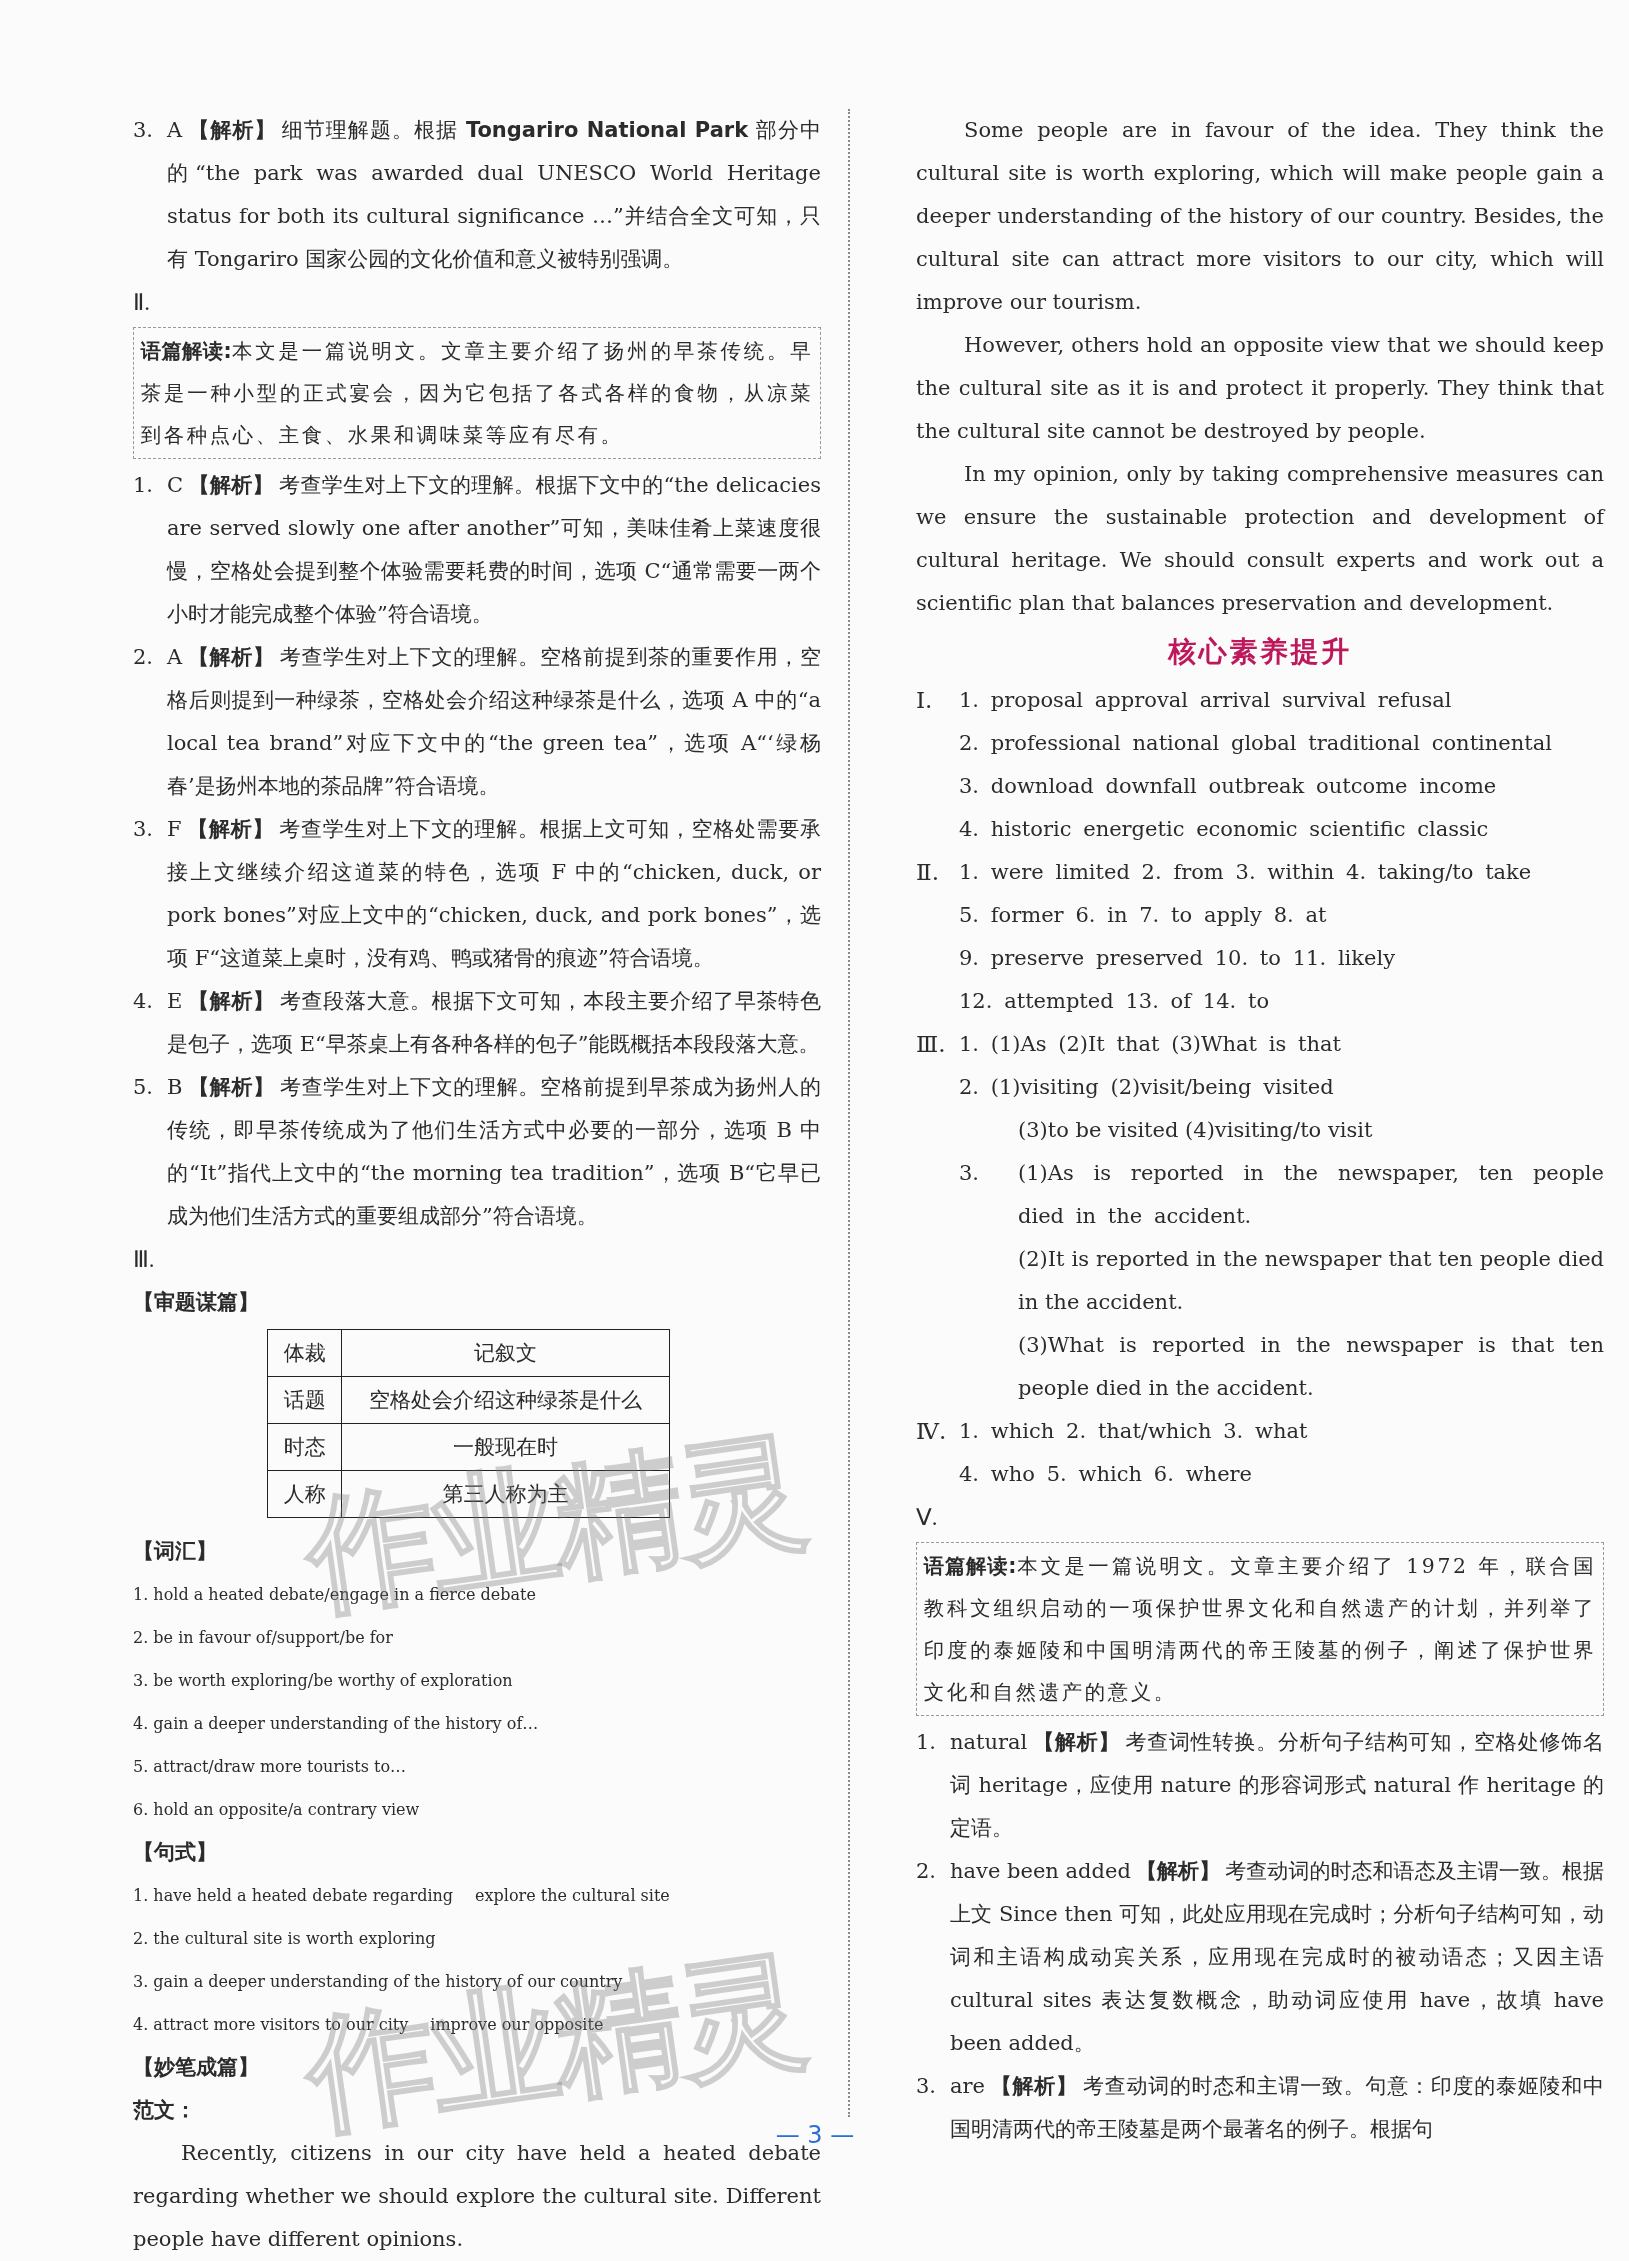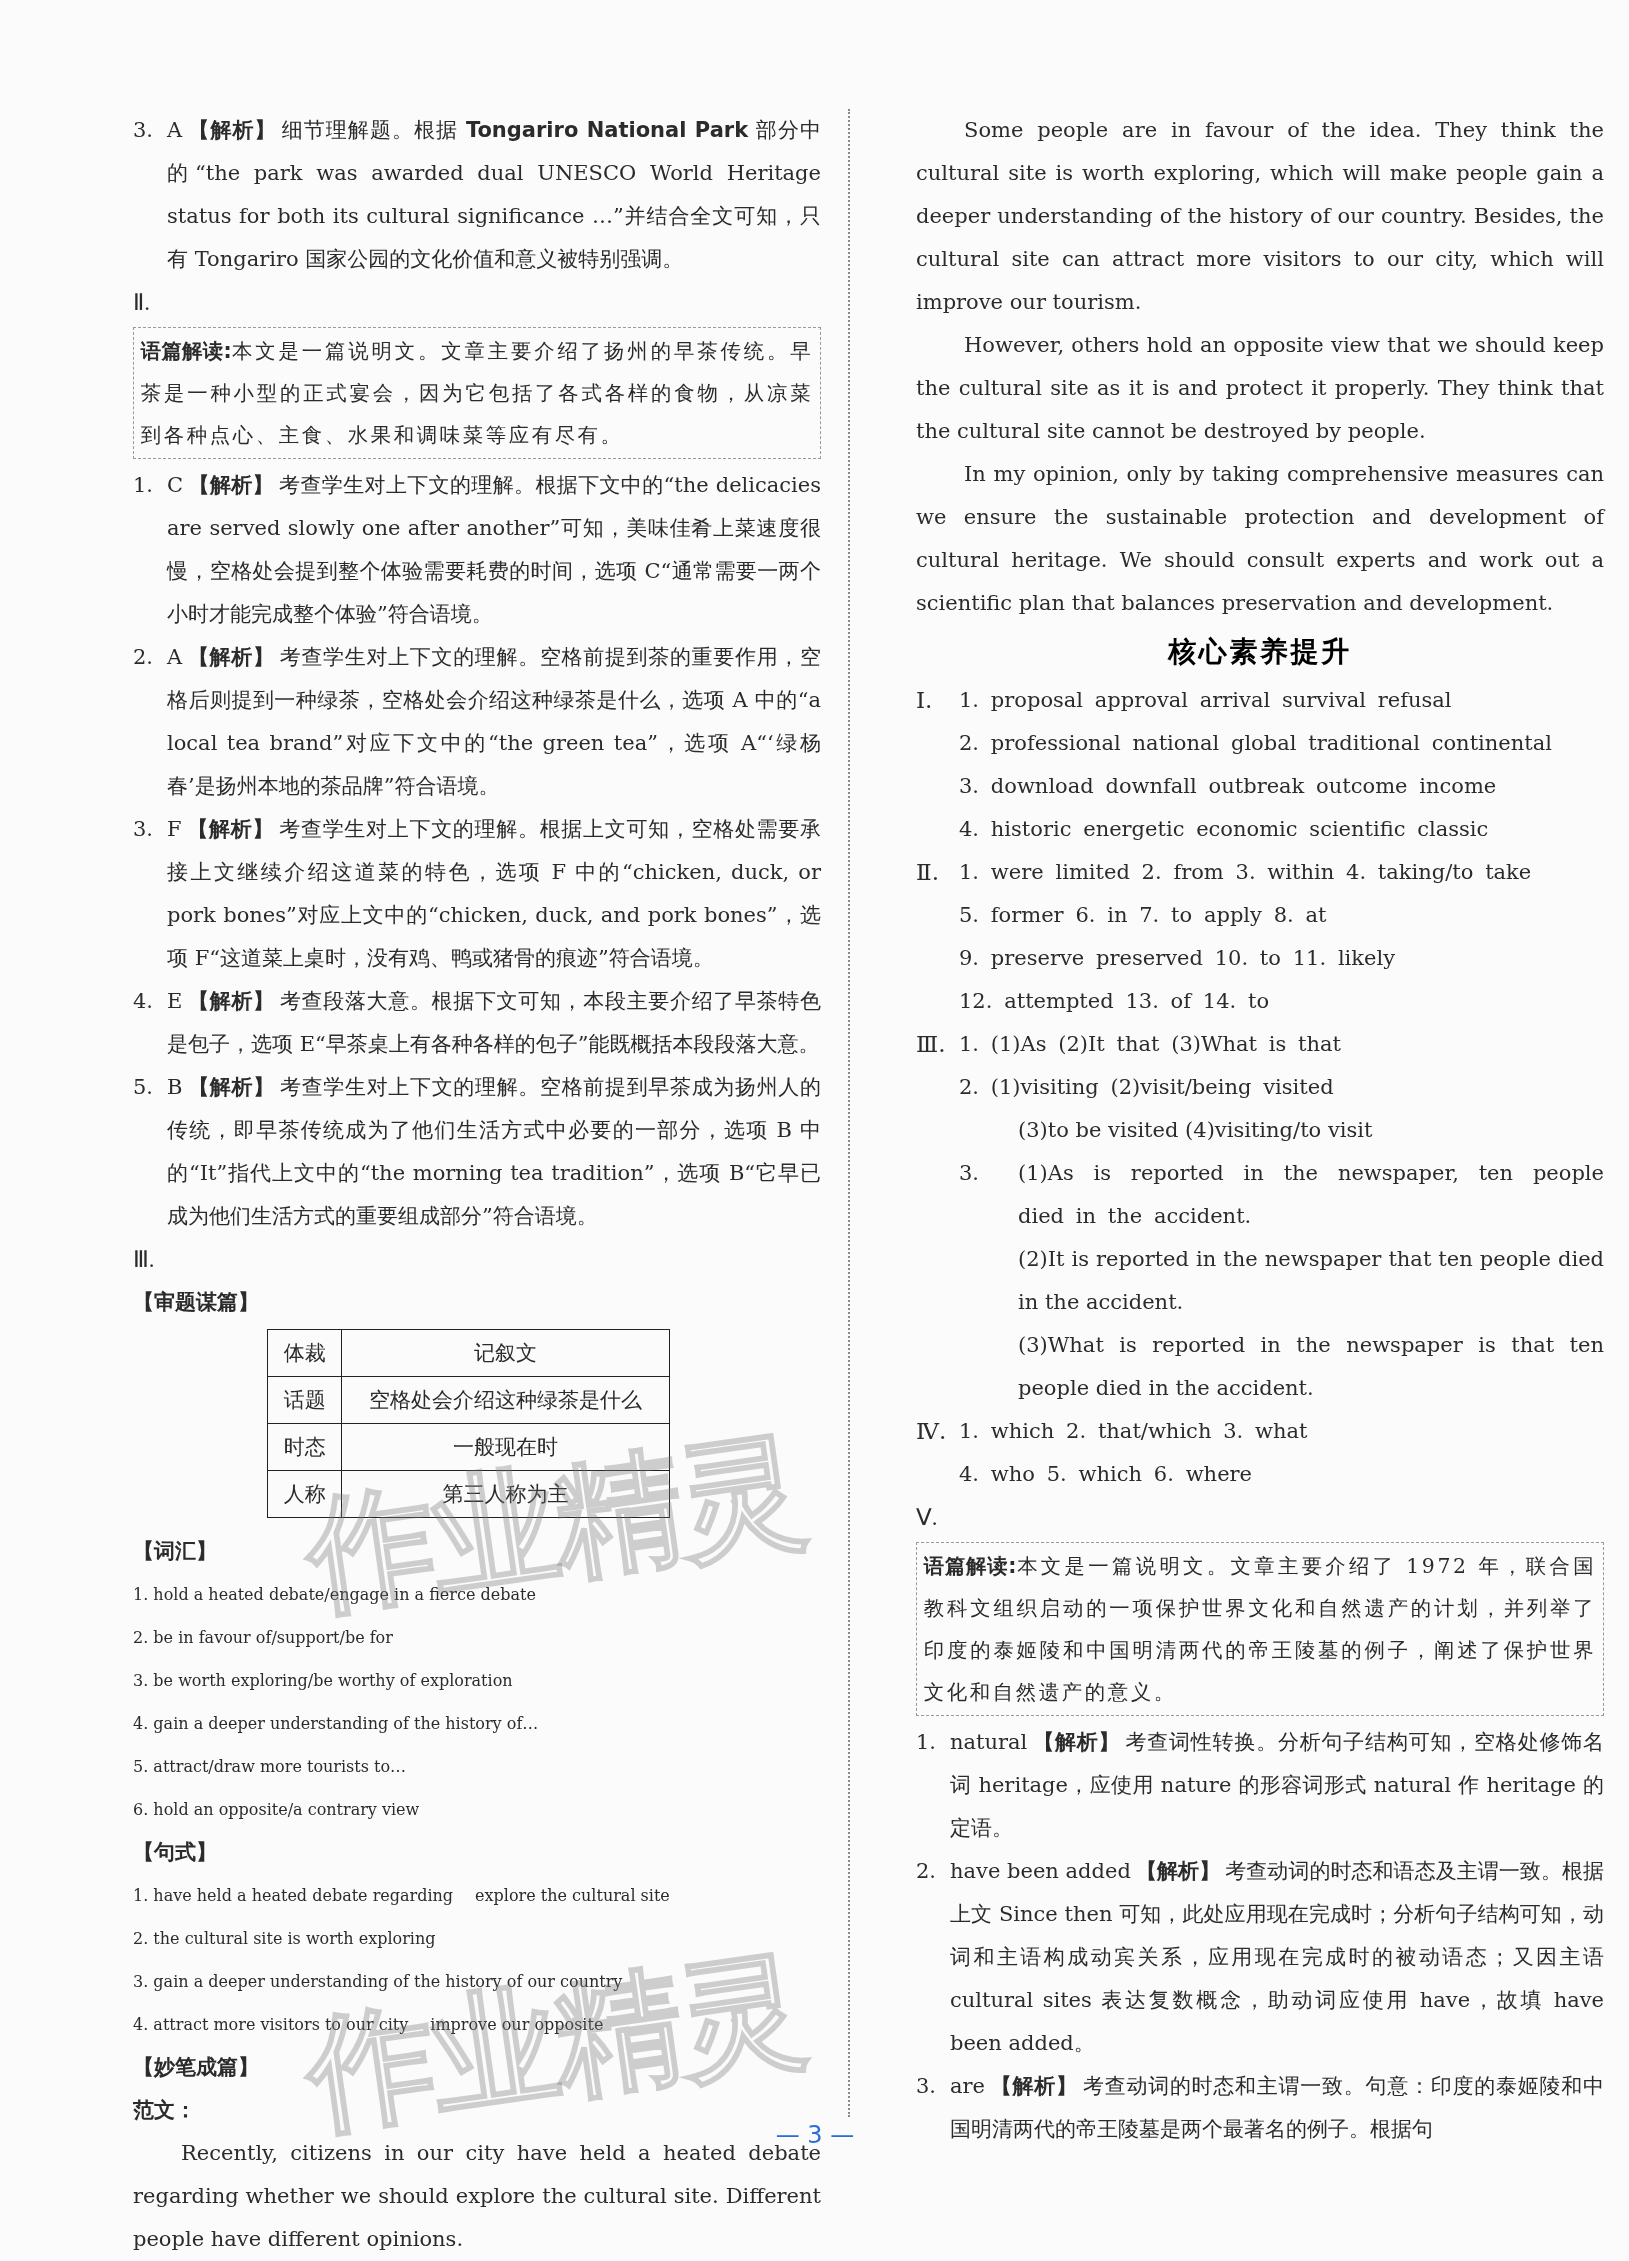--- a/index.html
+++ b/index.html
@@ -33,21 +33,21 @@
   table.info {
     border-collapse: collapse; margin: 5.1px 0 12px 134px; font-size: 21px;
     font-family: "DejaVu Sans", "Liberation Sans", sans-serif;
   }
   table.info td { border: 1.7px solid #222; height: 46px; padding: 0 10.2px; }
   table.info td.k { width: 53px; text-align: center; }
   table.info td.v { width: 306px; text-align: center; }
   .indent { text-indent: 48px; }
   .para { font-size: 21px; line-height: 43px; text-align: justify; }
   .heading {
-    text-align: center; color: #000000; font-size: 28px; font-weight: bold;
+    text-align: center; color: #be185d; font-size: 28px; font-weight: bold;
     font-family: "DejaVu Sans", "Liberation Sans", sans-serif; line-height: 54px; letter-spacing: 2.6px;
   }
   .row { position: relative; padding-left: 43px; font-size: 21px; line-height: 43px; white-space: nowrap; word-spacing: 5.1px; }
   .row .rn { position: absolute; left: 0; top: 0; font-size: 23px; }
   .sub { padding-left: 102px; font-size: 21px; line-height: 43px; text-align: justify; }
   .sub2 { padding-left: 102px; font-size: 21px; line-height: 43px; white-space: nowrap; }
   .gap { display: inline-block; width: 22px; }
   .watermark {
     position: absolute; font-size: 128px; font-weight: bold; color: transparent;
     -webkit-text-stroke: 1.7px rgba(120,120,120,0.35);

